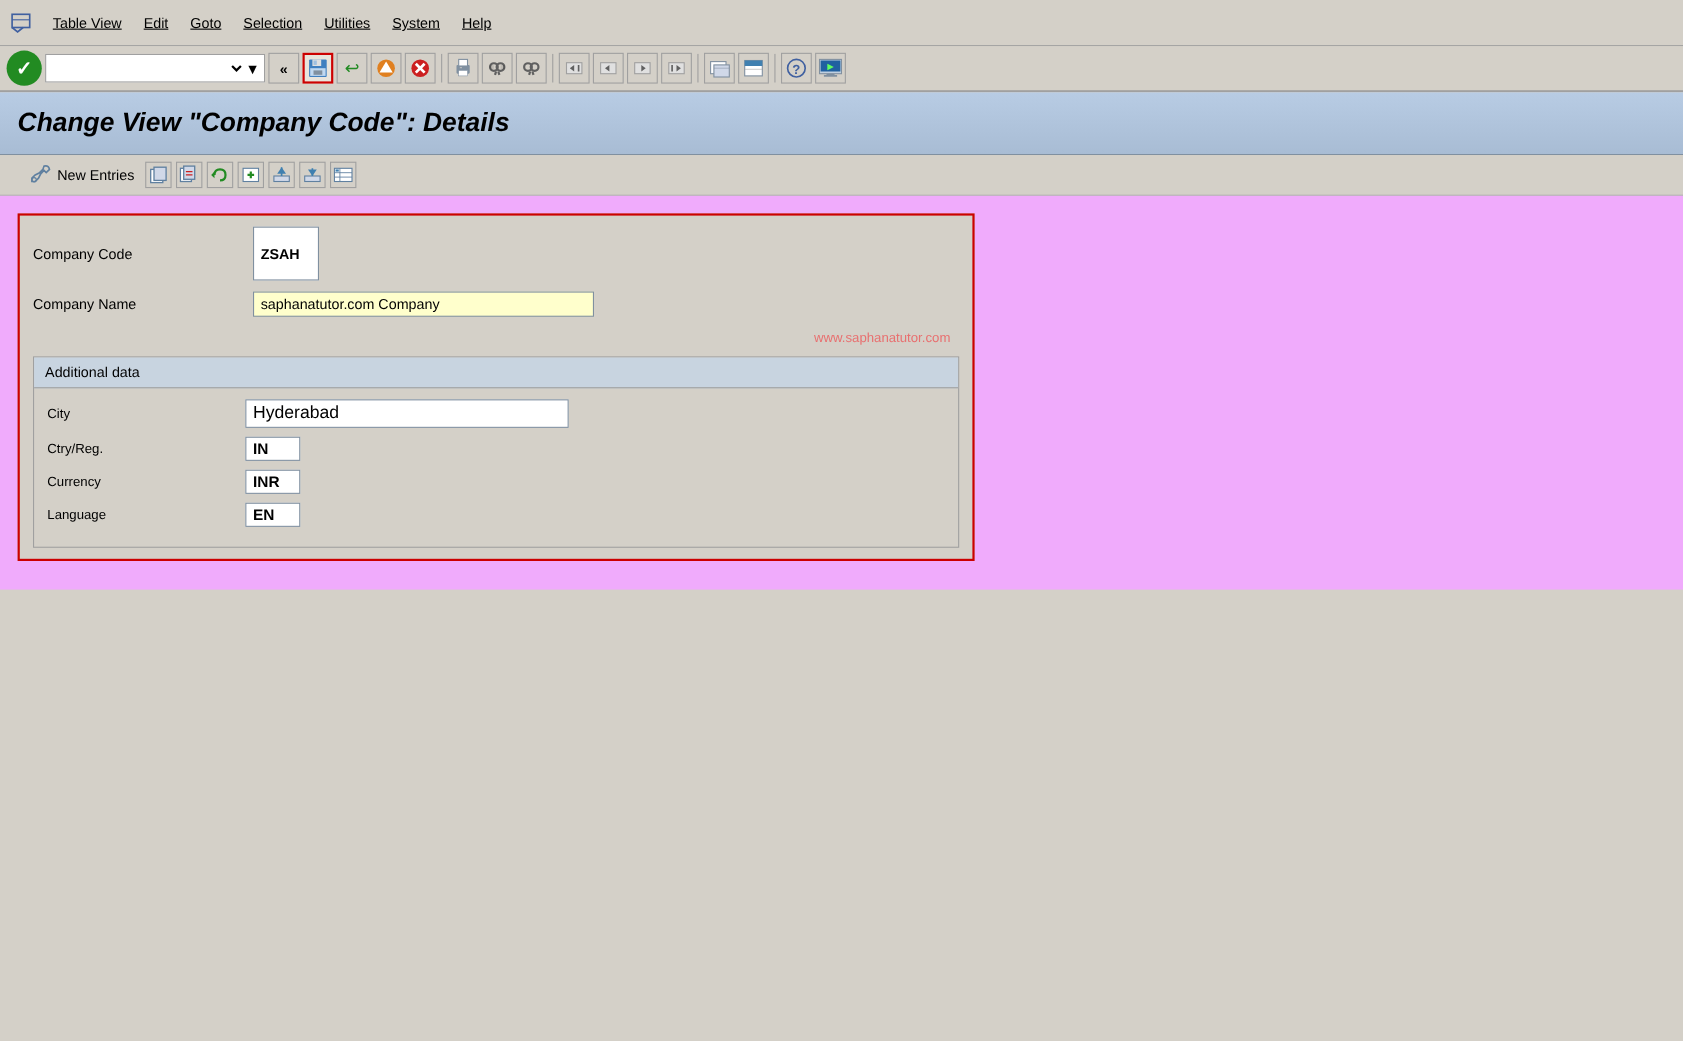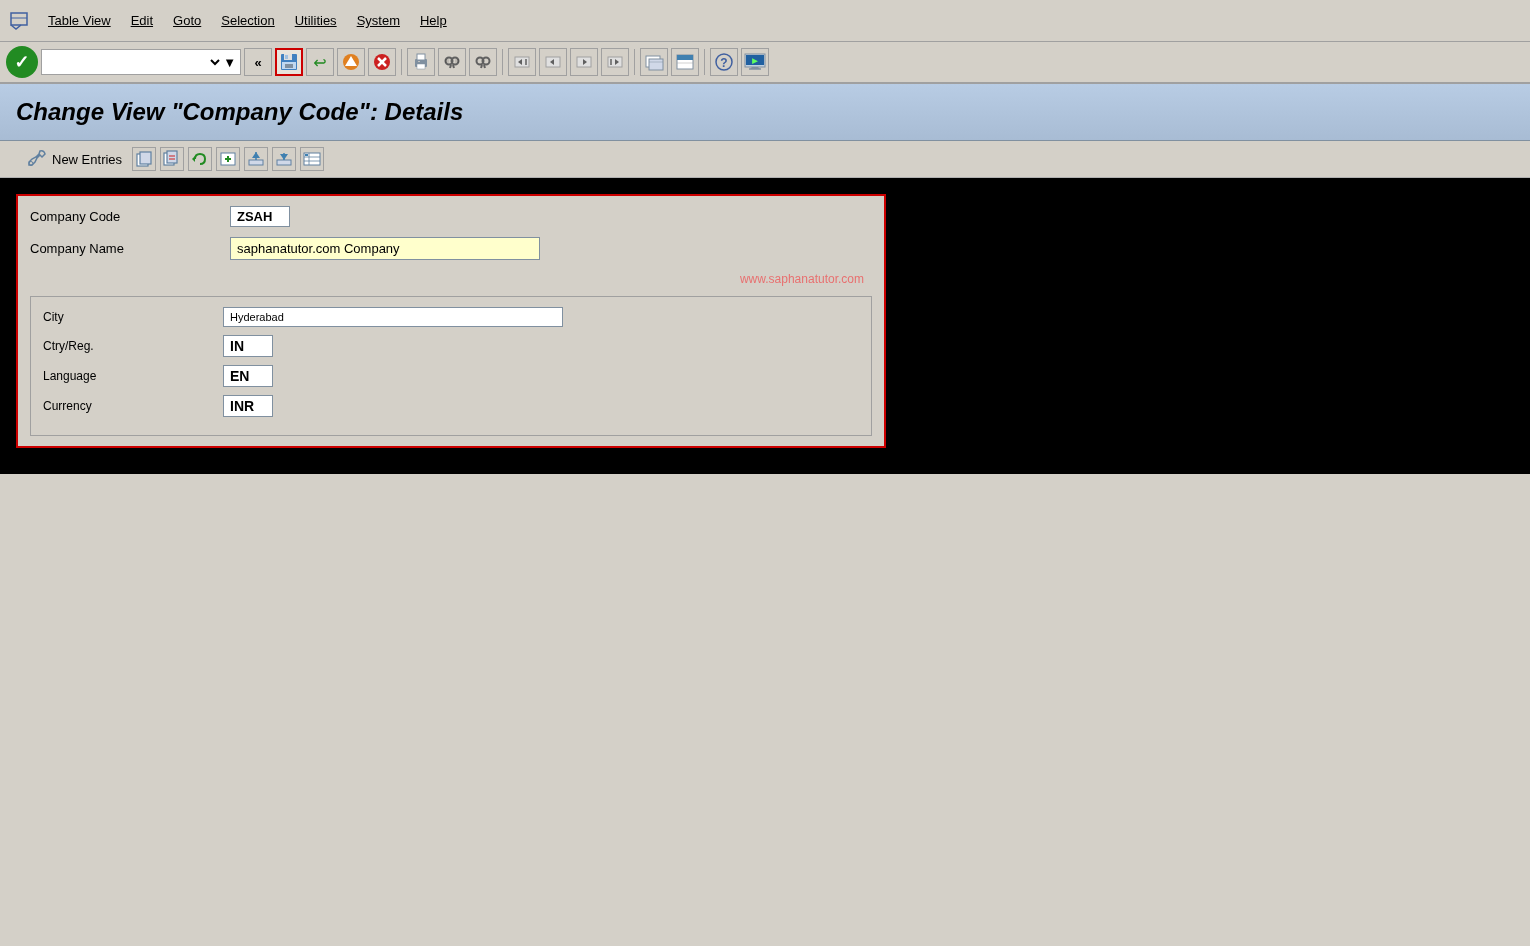--- a/index.html
+++ b/index.html
@@ -139,37 +139,37 @@
       font-size: 12px;
     }
     .sub-toolbar-label {
       font-size: 13px;
       margin-right: 6px;
     }
 
     
     .form-area {
       padding: 16px 16px;
-      background: #000000;
+      background: #f0abfc;
     }
 
     .field-row {
       display: flex;
       align-items: center;
       margin-bottom: 10px;
     }
     .field-label {
       width: 200px;
       font-size: 13px;
       color: #000;
     }
     .field-value-box {
       background: white;
       border: 1px solid #8090a0;
-      padding: 2px 6px;
+      padding: 16px 6px;
       font-size: 13px;
       font-weight: bold;
       min-width: 60px;
       display: inline-block;
     }
     .field-value-input {
       background: #ffffcc;
       border: 1px solid #8090a0;
       padding: 3px 6px;
       font-size: 13px;
@@ -208,22 +208,22 @@
       margin-bottom: 8px;
     }
     .add-field-label {
       width: 180px;
       font-size: 12px;
     }
     .add-field-input {
       background: white;
       border: 1px solid #8090a0;
       padding: 3px 6px;
-      font-size: 11px;
-      width: 340px;
+      font-size: 16px;
+      width: 294px;
       outline: none;
     }
     .add-field-value-box {
       background: white;
       border: 1px solid #8090a0;
       padding: 2px 6px;
       font-size: 14px;
       font-weight: bold;
       min-width: 50px;
       display: inline-block;
@@ -475,41 +475,42 @@
       </div>
 
       <div class="field-row">
         <div class="field-label">Company Name</div>
         <input type="text" class="field-value-input" value="saphanatutor.com Company" style="">
       </div>
 
       <div class="watermark">www.saphanatutor.com</div>
 
       <div class="additional-data">
+        <div class="additional-data-header">Additional data</div>
         <div class="additional-data-body">
 
           <div class="add-field-row">
             <div class="add-field-label">City</div>
             <input type="text" class="add-field-input" value="Hyderabad" style="">
           </div>
 
           <div class="add-field-row">
             <div class="add-field-label">Ctry/Reg.</div>
             <div class="add-field-value-box">IN</div>
           </div>
 
           <div class="add-field-row">
+            <div class="add-field-label">Currency</div>
+            <div class="add-field-value-box">INR</div>
+          </div>
+
+          <div class="add-field-row">
             <div class="add-field-label">Language</div>
             <div class="add-field-value-box">EN</div>
           </div>
 
-          <div class="add-field-row">
-            <div class="add-field-label">Currency</div>
-            <div class="add-field-value-box">INR</div>
-          </div>
-
         </div>
       </div>
 
     </div>
 
   </div>
 </div>
 
 </body></html>

